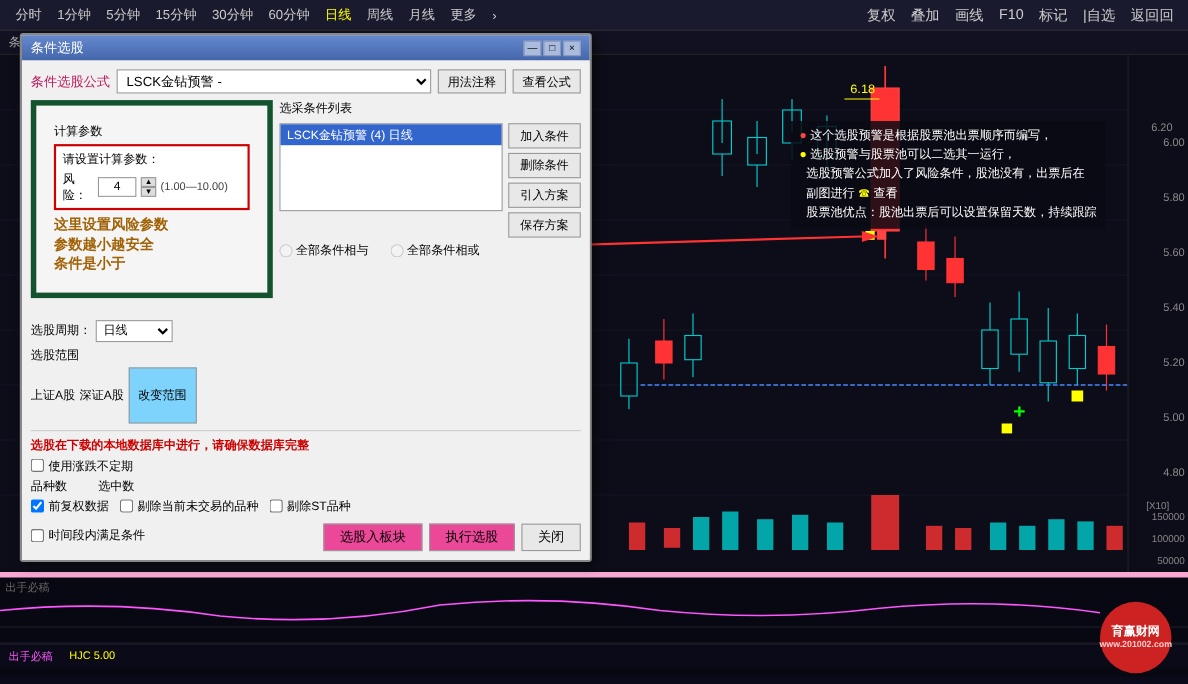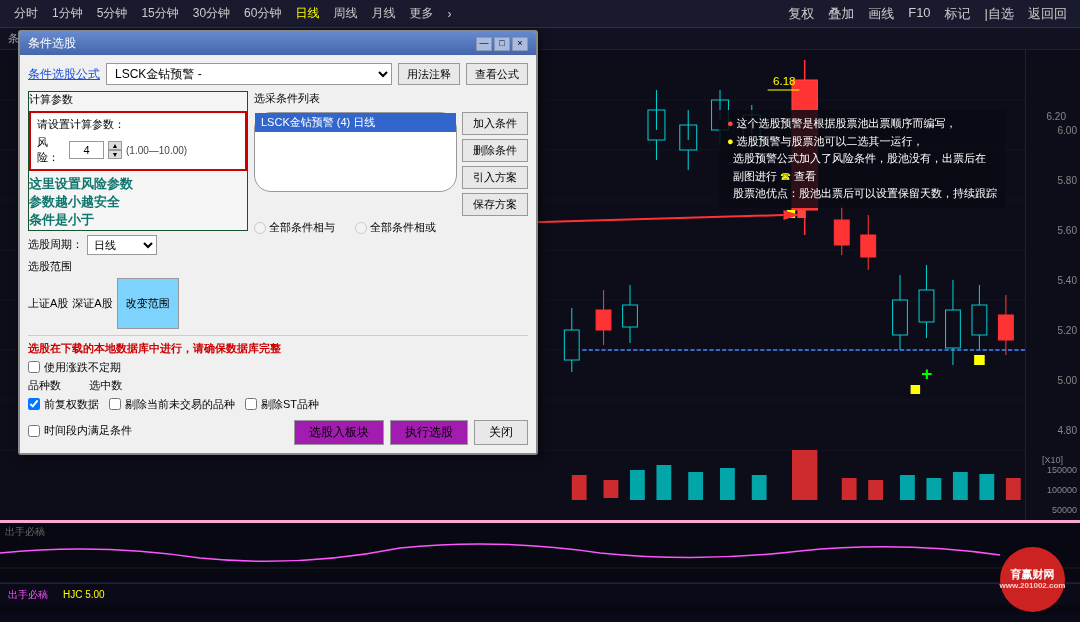--- a/index.html
+++ b/index.html
@@ -71,21 +71,21 @@
       flex: 1;
       position: relative;
       background: #0d0d1a;
       overflow: hidden;
     }
 
     
     .bottom-area {
       height: 95px;
       background: #080812;
-      border-top: 3px solid #f9a8d4;
+      border-top: 5px solid #f9a8d4;
       position: relative;
     }
 
     .indicator-row {
       height: 60px;
       position: relative;
       border-bottom: 1px solid #1a1a2e;
     }
 
     .indicator-label {
@@ -157,23 +157,22 @@
 
     
     .formula-row {
       display: flex;
       align-items: center;
       gap: 6px;
       margin-bottom: 6px;
     }
     .formula-label {
       font-size: 12px;
-      color: #1d4ed8;
+      color: #be185d;
       white-space: nowrap;
-      text-decoration: underline;
     }
     .formula-select {
       flex: 1;
       height: 22px;
       font-size: 12px;
       border: 1px solid #999;
       background: #fff;
       padding: 0 4px;
     }
     .formula-btn {
@@ -199,24 +198,24 @@
     
     .right-col {
       flex: 1;
       display: flex;
       flex-direction: column;
       gap: 4px;
     }
 
     
     .group-box {
-      border: 1px solid #14532d;
+      border: 5px solid #14532d;
       background: #f5f5f5;
-      padding: 0;
-      margin-bottom: 4px;
+      padding: 16px;
+      margin-bottom: 20px;
     }
     .group-box-title {
       font-size: 11px;
       color: #000;
       margin-bottom: 4px;
     }
 
     
     .param-box {
       border: 2px solid #cc0000;
@@ -263,21 +262,21 @@
       justify-content: center;
       line-height: 1;
     }
     .param-range {
       font-size: 10px;
       color: #444;
     }
 
     
     .red-annotation {
-      color: #0f766e;
+      color: #a16207;
       font-size: 13px;
       font-weight: bold;
       line-height: 1.4;
       margin-top: 4px;
     }
 
     
     .period-row {
       display: flex;
       align-items: center;
@@ -411,21 +410,21 @@
       margin-top: 5px;
     }
     .bottom-btn {
       background: #e8e8e8;
       border: 1px solid #999;
       padding: 3px 14px;
       font-size: 12px;
       cursor: pointer;
     }
     .bottom-btn.primary {
-      background: #a21caf;
+      background: #ec4899;
     }
 
     
     .chart-annotation {
       position: absolute;
       background: rgba(0,0,0,0.7);
       color: #fff;
       font-size: 11px;
       padding: 3px 5px;
       line-height: 1.5;
@@ -729,21 +728,21 @@
           </div>
 
         </div>
 
         <div class="right-col">
 
           <div style="font-size:11px; color:#000; margin-bottom:2px;">选采条件列表</div>
 
           <div style="display:flex; gap:5px;">
 
-            <div class="filter-list" style="flex:1;border-radius:17px;">
+            <div class="filter-list" style="flex:1;">
               <div class="filter-list-item selected">LSCK金钻预警 (4) 日线</div>
             </div>
 
             <div class="btn-col">
               <button class="action-btn">加入条件</button>
               <button class="action-btn">删除条件</button>
               <button class="action-btn">引入方案</button>
               <button class="action-btn">保存方案</button>
             </div>
           </div>

